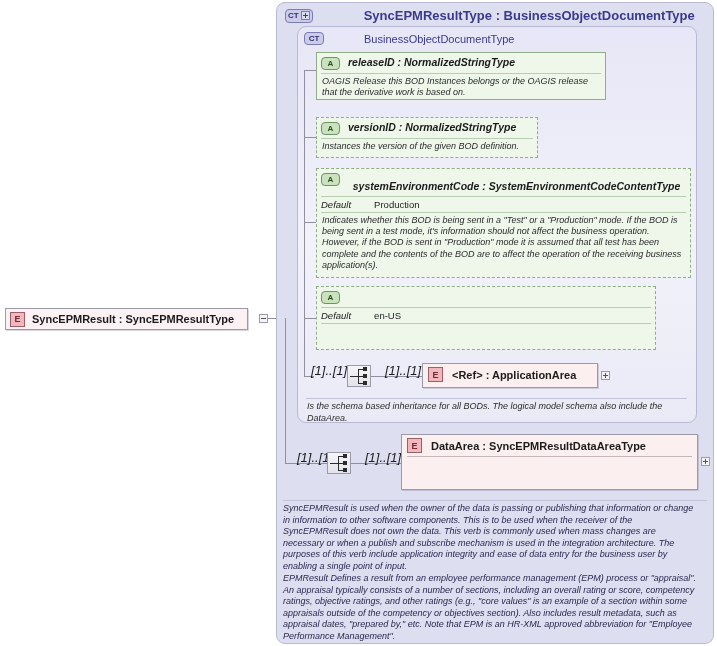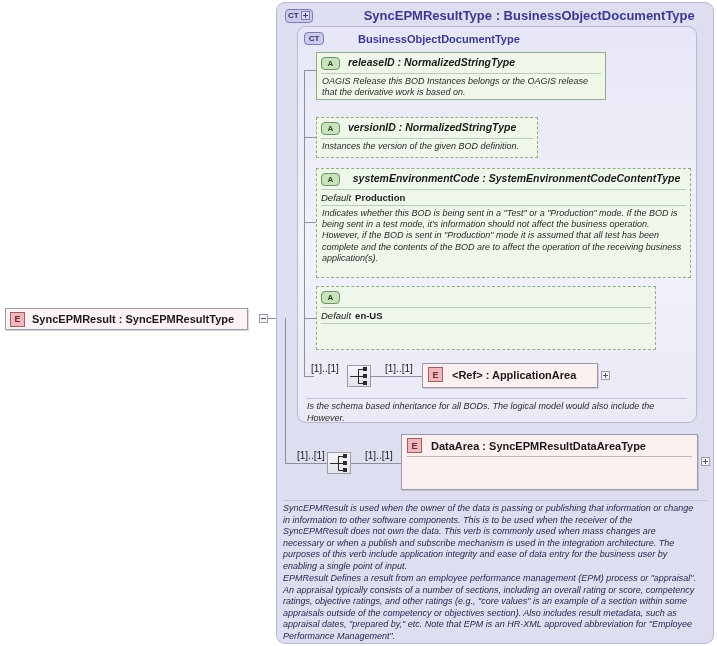--- a/index.html
+++ b/index.html
@@ -170,22 +170,23 @@
     color: #2f2f6b;
     font-size: 8px;
     font-weight: bold;
     display: flex;
     align-items: center;
     justify-content: center;
     box-sizing: border-box;
   }
   .base-title {
     font-size: 11px;
-    font-weight: bold;
+    font-weight: normal;
     color: #3a3a8c;
+    margin-left: 6px;
     white-space: nowrap;
     padding-left: 34px;
   }
 
   
   .attr-box {
     position: absolute;
     background: #eef7ea;
     border: 1px solid #8fae85;
     box-sizing: border-box;
@@ -215,40 +216,40 @@
     margin-top: 1px;
   }
   .attr-title {
     font-size: 10.5px;
     font-weight: bold;
     color: #1b1b1b;
     margin-left: 8px;
     line-height: 13px;
     font-style: italic;
   }
-  .attr-title.centered { text-align: center; flex: 1; }
+  .attr-title.centered { text-align: center; flex: 1; margin-top: 8px; }
   .attr-sep {
     height: 1px;
     background: #b9cdb2;
     margin: 0 4px;
   }
   .attr-default {
     display: flex;
     align-items: baseline;
     padding: 2px 4px 2px 4px;
     font-size: 9.5px;
   }
   .attr-default .k {
     font-style: italic;
     color: #1b1b1b;
   }
   .attr-default .v {
-    font-weight: bold;
-    color: #1b1b1b;
-    margin-left: 4px;
+    font-weight: normal;
+    color: #1b1b1b;
+    margin-left: 23px;
   }
   .attr-doc {
     font-size: 9px;
     font-style: italic;
     color: #2b2b2b;
     line-height: 11.2px;
     padding: 2px 5px 3px 5px;
   }
 
   
@@ -316,21 +317,22 @@
     width: 4px; height: 4px;
     background: #2b2b2b;
     left: 15px;
   }
   .seq-icon .a1 { top: 3px; }  .seq-icon .d1 { top: 1px; }
   .seq-icon .a2 { top: 10px; } .seq-icon .d2 { top: 8px; }
   .seq-icon .a3 { top: 17px; } .seq-icon .d3 { top: 15px; }
 
   .card {
     position: absolute;
-    font-size: 10px;
+    font-size: 13px;
+    font-style: italic;
     color: #1b1b1b;
     white-space: nowrap;
   }
 
   
   .inh-doc {
     position: absolute;
     font-size: 9px;
     font-style: italic;
     color: #2b2b2b;
@@ -442,21 +444,21 @@
 <div class="card" style="left:385px; top:363px;">[1]..[1]</div>
 <div class="elem-box" style="left:422px; top:363px; width:176px; height:25px;">
   <div class="elem-name-row">
     <span class="badge-e">E</span>
     <span class="elem-title">&lt;Ref&gt;        : ApplicationArea</span>
   </div>
 </div>
 <div class="stub plus" style="left:601px; top:371px;"></div>
 
 <div class="inh-sep" style="left:306px; top:398px; width:381px;"></div>
-<div class="inh-doc" style="left:307px; top:401px; width:378px;">Is the schema based inheritance for all BODs. The logical model would also include the However.</div>
+<div class="inh-doc" style="left:307px; top:401px; width:378px;">Is the schema based inheritance for all BODs. The logical model schema also include the DataArea.</div>
 
 <div class="conn v" style="left:285px; top:318px; height:145px;"></div>
 <div class="conn h" style="left:285px; top:463px; width:42px;"></div>
 <div class="card" style="left:297px; top:450px;">[1]..[1]</div>
 <div class="seq-icon" style="left:327px; top:452px;">
   <span class="stem"></span>
   <span class="spine"></span>
   <span class="arm a1"></span>
     <span class="dot d1"></span>
   <span class="arm a2"></span>

